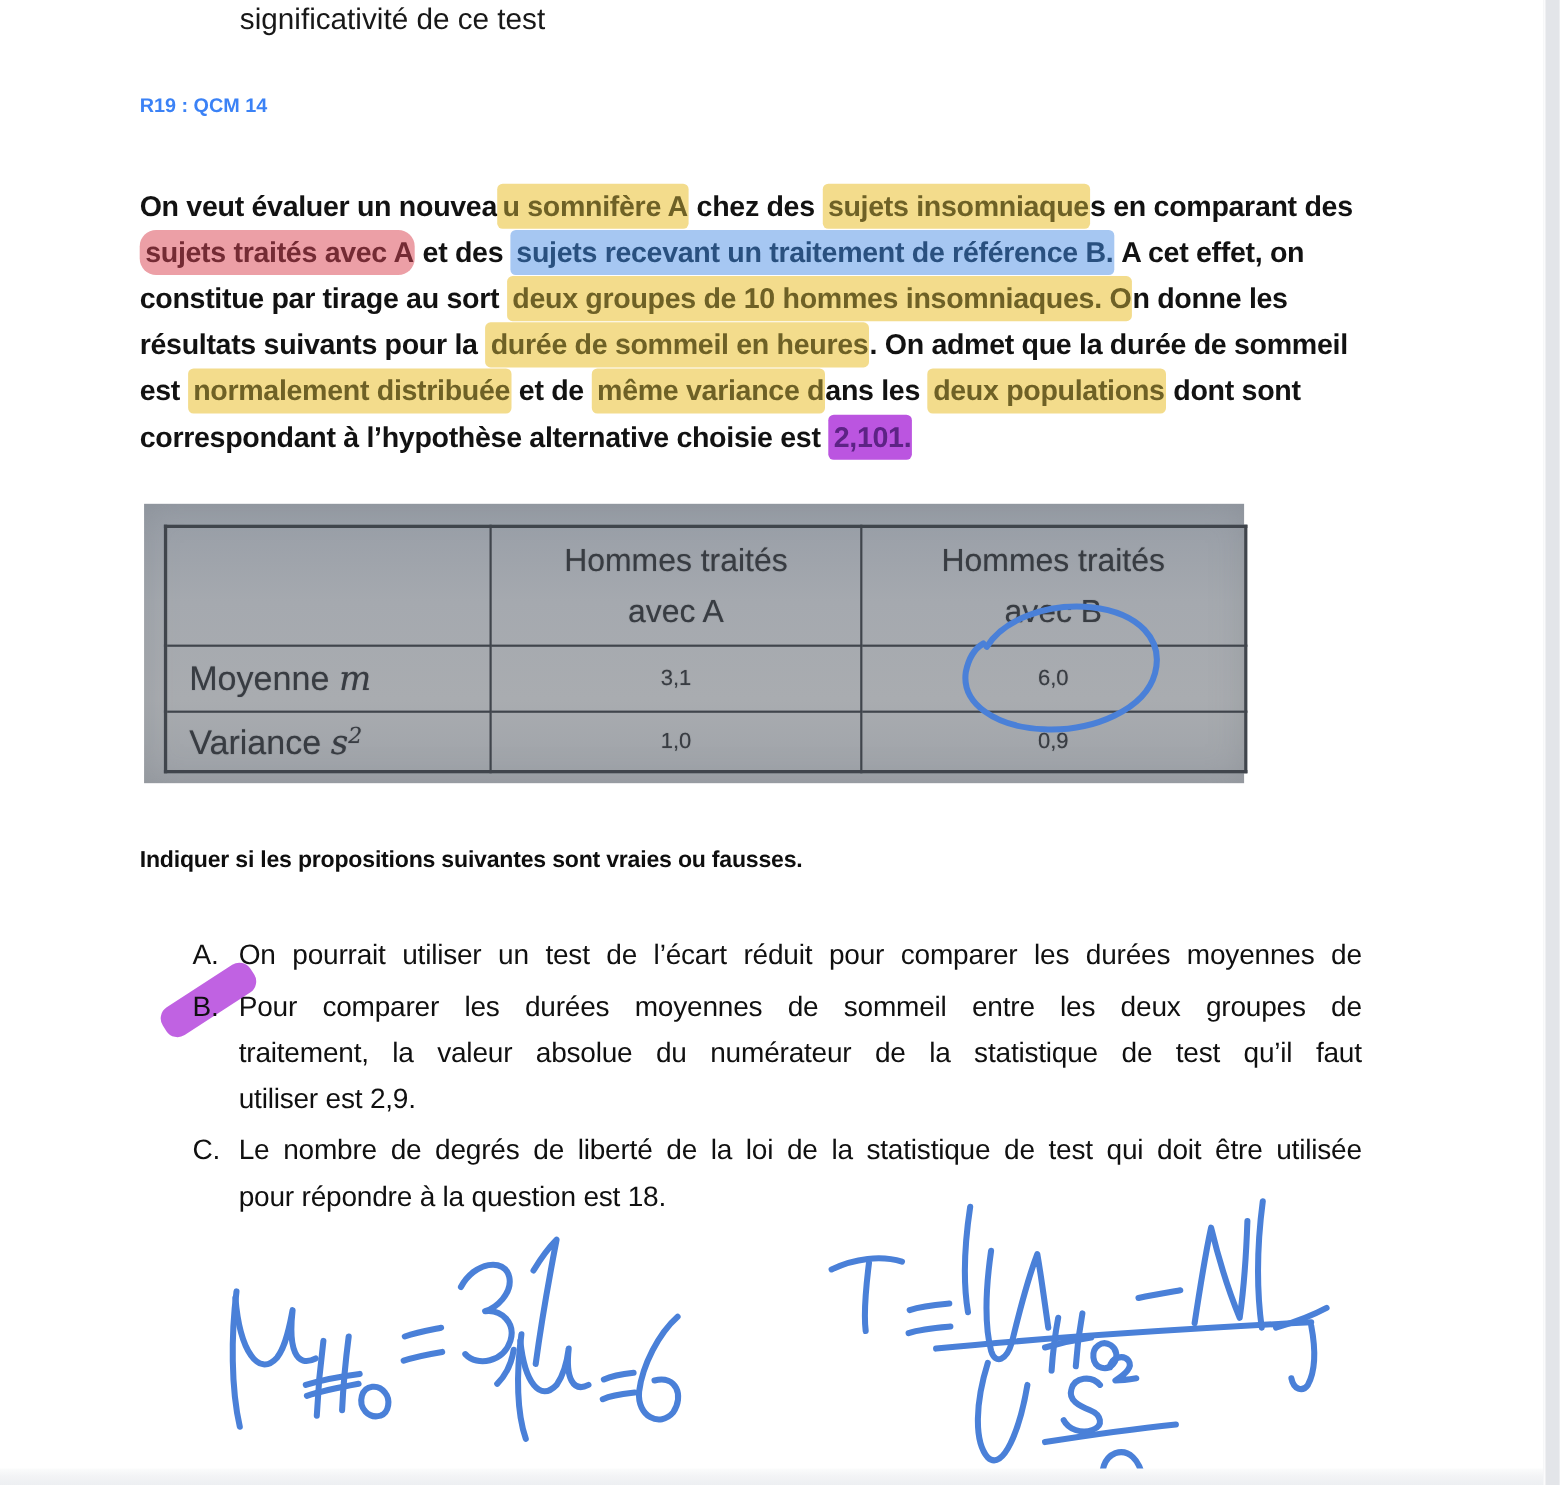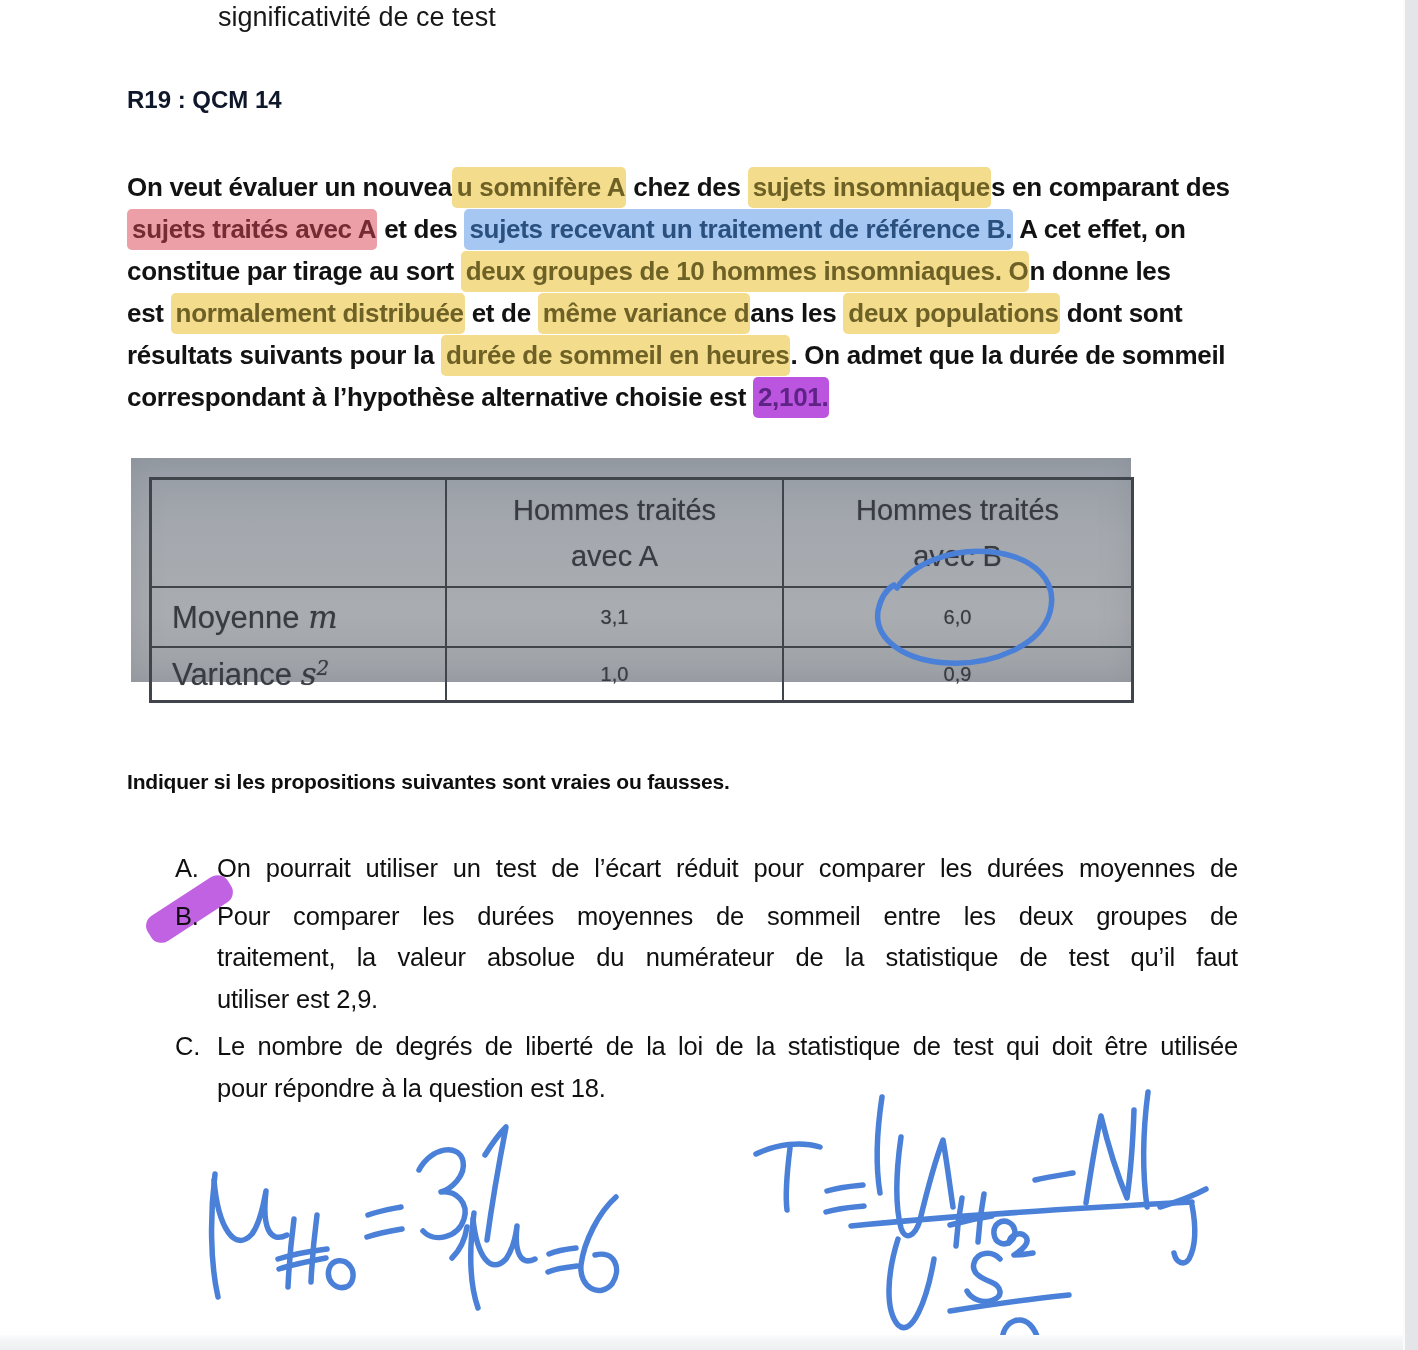--- a/index.html
+++ b/index.html
@@ -5,33 +5,33 @@
   html,body{margin:0;padding:0;}
   .screen{
     position:relative;width:1418px;height:1350px;background:#ffffff;overflow:hidden;
     font-family:"Liberation Sans", sans-serif;color:#141414;
   }
   
   .scrollbar{position:absolute;top:0;right:0;width:13px;height:100%;background:#e3e5e9;border-left:2px solid #fbfbfc;}
   .bottom-strip{position:absolute;left:0;right:13px;bottom:0;height:15px;background:linear-gradient(180deg,#fbfcfc 0%,#f3f4f6 45%,#edeff2 100%);}
   
   .pre-line{position:absolute;left:218px;top:2px;font-size:27px;font-weight:400;color:#181818;}
-  .heading{position:absolute;left:127px;top:86px;font-size:24px;font-weight:700;color:#0f172a;}
+  .heading{position:absolute;left:127px;top:86px;font-size:18px;font-weight:700;color:#3b82f6;}
   .instruction{position:absolute;left:127px;top:770px;font-size:21px;font-weight:700;color:#0e0e0e;letter-spacing:-0.2px;}
   
   .intro{position:absolute;left:127px;top:166px;width:1130px;font-size:26px;font-weight:700;letter-spacing:-0.3px;color:#121212;}
   .pline{height:42px;line-height:42px;white-space:pre;}
   .hl{padding:5px 1px 6px 5px;border-radius:5px;}
   .hl-yellow{background:var(--hl-yellow,#f3dc8c);color:var(--hl-yellow-text,#6e6126);}
-  .hl-red{background:var(--hl-red,#ec9fa6);color:var(--hl-red-text,#742b34);}
+  .hl-red{background:var(--hl-red,#ec9fa6);color:var(--hl-red-text,#742b34);border-radius:15px;}
   .hl-blue{background:var(--hl-blue,#a6c7f2);color:var(--hl-blue-text,#29507f);}
   .hl-purple{background:var(--hl-purple,#bb55e0);color:var(--hl-purple-text,#5d2385);}
   
   .photo{
-    position:absolute;left:131px;top:458px;width:1000px;height:224px;
+    position:absolute;left:131px;top:458px;width:1000px;height:254px;
     background:linear-gradient(180deg,#979da6 0%,#a5a9af 35%,#a9acb0 70%,#9ea2a8 100%);
     box-shadow:inset 0 0 30px rgba(120,125,132,.35);
   }
   .ptable{
     position:absolute;left:18px;top:19px;width:975px;border-collapse:collapse;table-layout:fixed;
     color:var(--photo-text,#383c42);text-shadow:0 0 1px rgba(56,60,66,.55);
   }
   .ptable td{border:2.5px solid var(--photo-line,#40454c);vertical-align:middle;padding:0;}
   .ptable{border:3px solid var(--photo-line,#40454c);}
   .col-label{width:293px;}.col-a{width:335px;}.col-b{width:347px;}
@@ -64,22 +64,22 @@
 
 <div class="screen">
 
   <div class="pre-line">significativité de ce test</div>
   <div class="heading">R19 : QCM 14</div>
 
   <div class="intro">
       <div class="pline"><span>On veut évaluer un nouvea</span><span class="hl hl-yellow">u somnifère A</span><span> chez des </span><span class="hl hl-yellow">sujets insomniaque</span><span>s en comparant des</span></div>
       <div class="pline"><span class="hl hl-red">sujets traités avec A</span><span> et des </span><span class="hl hl-blue">sujets recevant un traitement de référence B.</span><span> A cet effet, on</span></div>
       <div class="pline"><span>constitue par tirage au sort </span><span class="hl hl-yellow">deux groupes de 10 hommes insomniaques. O</span><span>n donne les</span></div>
+      <div class="pline"><span>résultats suivants pour la </span><span class="hl hl-yellow">durée de sommeil en heures</span><span>. On admet que la durée de sommeil</span></div>
       <div class="pline"><span>est </span><span class="hl hl-yellow">normalement distribuée</span><span> et de </span><span class="hl hl-yellow">même variance d</span><span>ans les </span><span class="hl hl-yellow">deux populations</span><span> dont sont</span></div>
-      <div class="pline"><span>résultats suivants pour la </span><span class="hl hl-yellow">durée de sommeil en heures</span><span>. On admet que la durée de sommeil</span></div>
       <div class="pline"><span>correspondant à l’hypothèse alternative choisie est </span><span class="hl hl-purple">2,101.</span></div>
     </div>
 
   <div class="photo">
     <table class="ptable">
       <tbody>
           <tr class="hrow">
         <td class="col-label"></td>
         <td class="col-a hcell">
           <div>Hommes traités</div>

